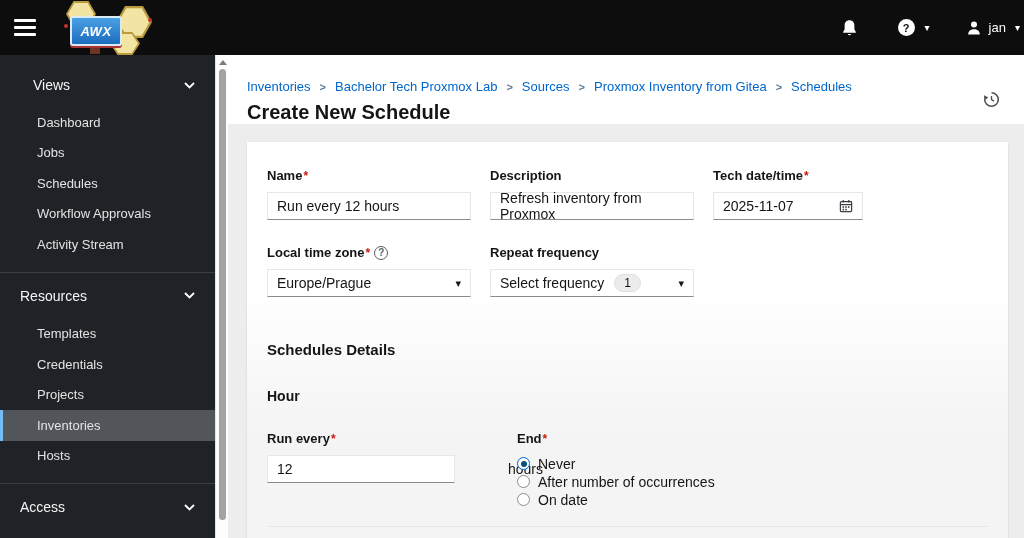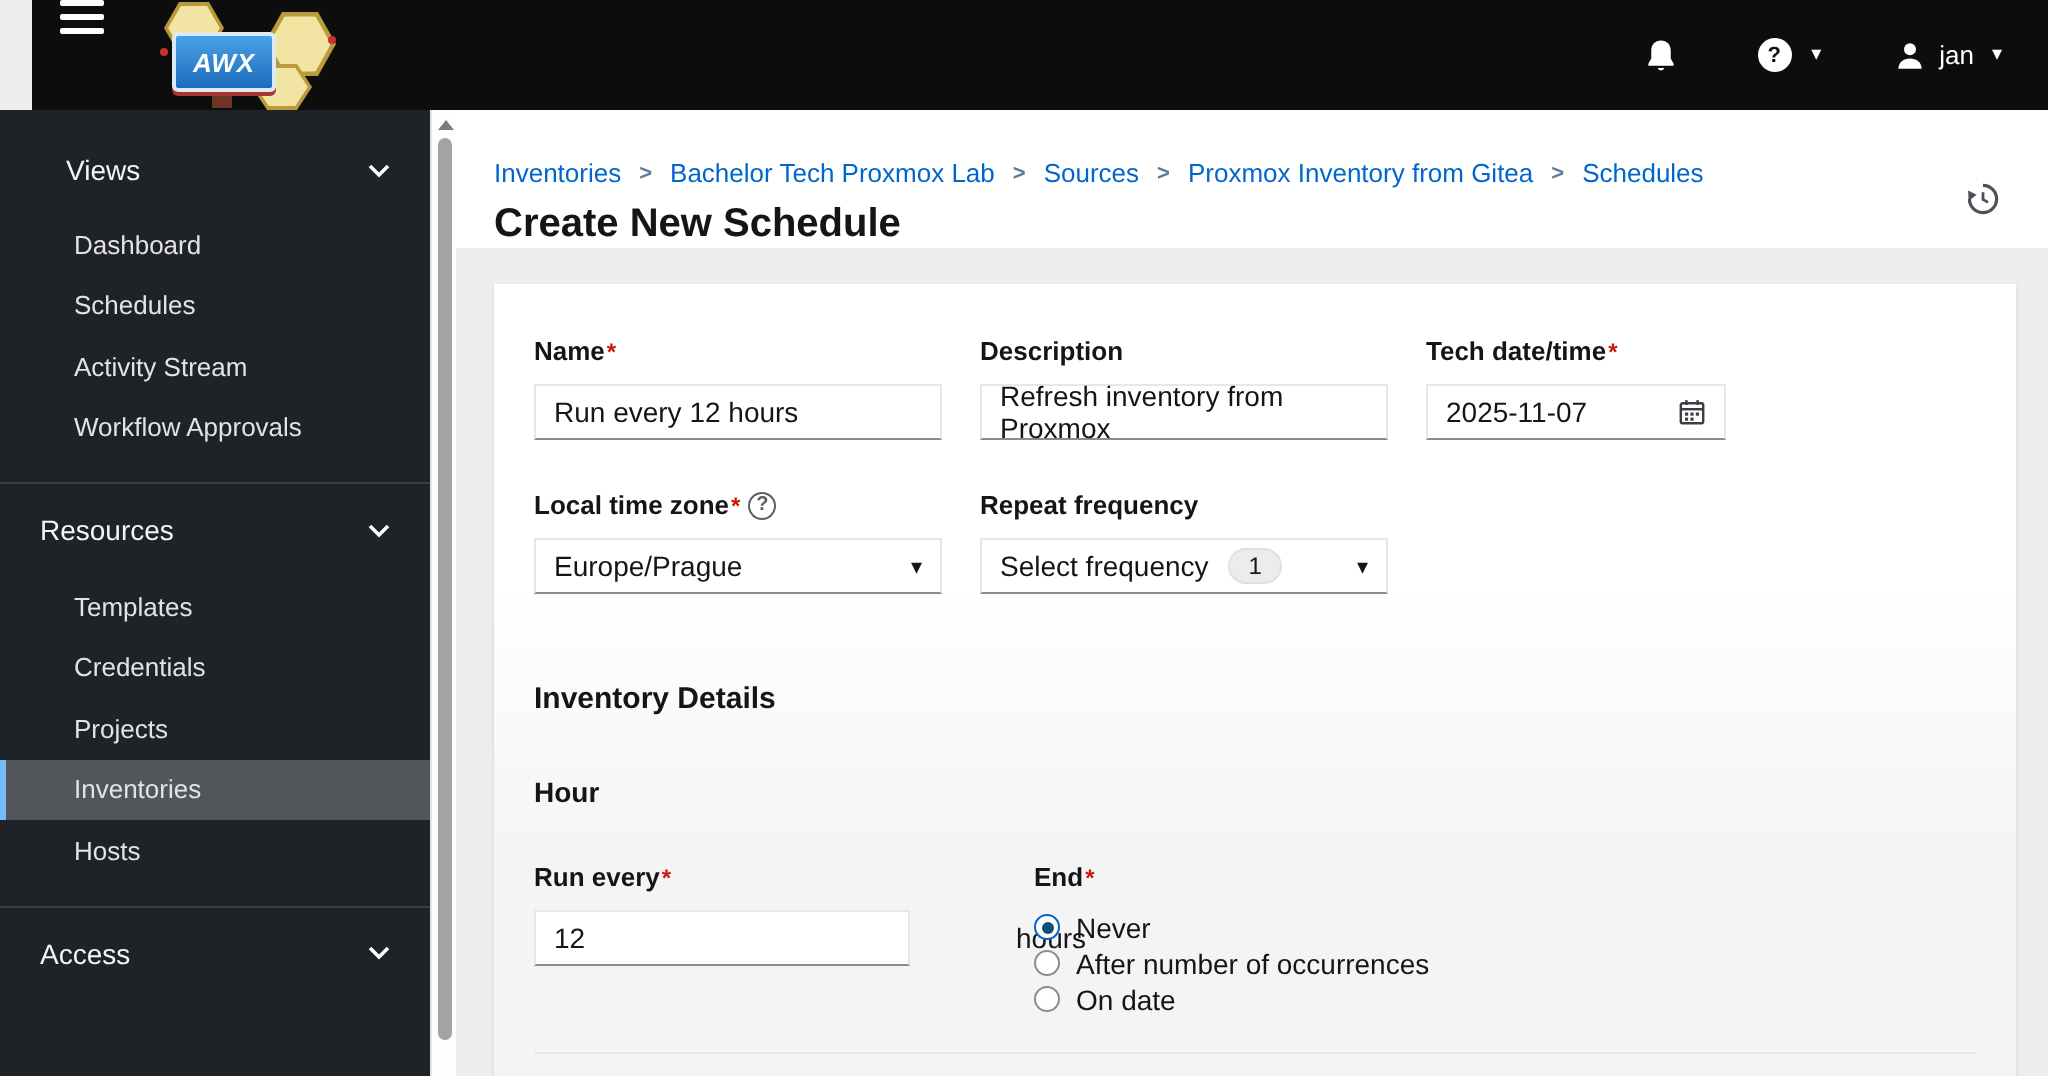--- a/index.html
+++ b/index.html
@@ -1,21 +1,21 @@
 <!DOCTYPE html>
 <html><head>
 <meta charset="utf-8">
 <style>
   * { margin:0; padding:0; box-sizing:border-box; }
   html,body { width:1024px; height:538px; overflow:hidden; background:#ededed;
     font-family:"Liberation Sans", sans-serif; }
 
   
-  .masthead { height:55px; background:#0d0d0d; display:flex; 
-    padding:0 23px 0 10px; position:relative; z-index:5;margin-left:16px; }
+  .masthead { height:55px; background:#0d0d0d; display:flex; align-items:center;
+    padding:0 4px 0 10px; position:relative; z-index:5; }
   .burger { width:22px; height:17px; display:flex; flex-direction:column;
     justify-content:space-between; cursor:pointer; margin:0 4px; }
   .burger span { display:block; height:3px; background:#fff; border-radius:1px; }
   .brand { position:relative; width:92px; height:55px; margin-left:18px; }
   .hex { position:absolute; }
   .hex .out { width:100%; height:100%;
     clip-path:polygon(25% 0,75% 0,100% 50%,75% 100%,25% 100%,0 50%);
     background:#b99a3c; display:flex; align-items:center; justify-content:center; }
   .hex .in { width:86%; height:86%;
     clip-path:polygon(25% 0,75% 0,100% 50%,75% 100%,25% 100%,0 50%);
@@ -172,23 +172,24 @@
 
   <nav class="sidebar">
     <div class="nav-section-head first">
       <span>Views</span>
       <svg class="chev" viewBox="0 0 11 7">
         <polyline points="1,1 5.5,5.5 10,1" fill="none" stroke="#fff" stroke-width="1.8"></polyline>
       </svg>
     </div>
     <ul class="nav-items">
       <li>Dashboard</li>
+      <li>Jobs</li>
       <li>Schedules</li>
+      <li>Workflow Approvals</li>
       <li>Activity Stream</li>
-      <li>Workflow Approvals</li>
     </ul>
     <div class="nav-divider"></div>
 
     <div class="nav-section-head">
       <span>Resources</span>
       <svg class="chev" viewBox="0 0 11 7">
         <polyline points="1,1 5.5,5.5 10,1" fill="none" stroke="#fff" stroke-width="1.8"></polyline>
       </svg>
     </div>
     <ul class="nav-items">
@@ -303,21 +304,21 @@
               <span class="sel-left">
                 <span>Select frequency</span>
                 <span class="badge">1</span>
               </span>
               <span class="sel-caret">▾</span>
             </div>
           </div>
           <div></div>
         </div>
 
-        <div class="fd-title">Inventory Details</div>
+        <div class="fd-title">Schedules Details</div>
         <div class="hour-title">Hour</div>
 
         <div class="row3">
           <div>
             <div class="f-label">
               <span>Run every</span>
                 <span class="req">*</span>
             </div>
             <div class="run-wrap">
               <div class="tb run-input">

